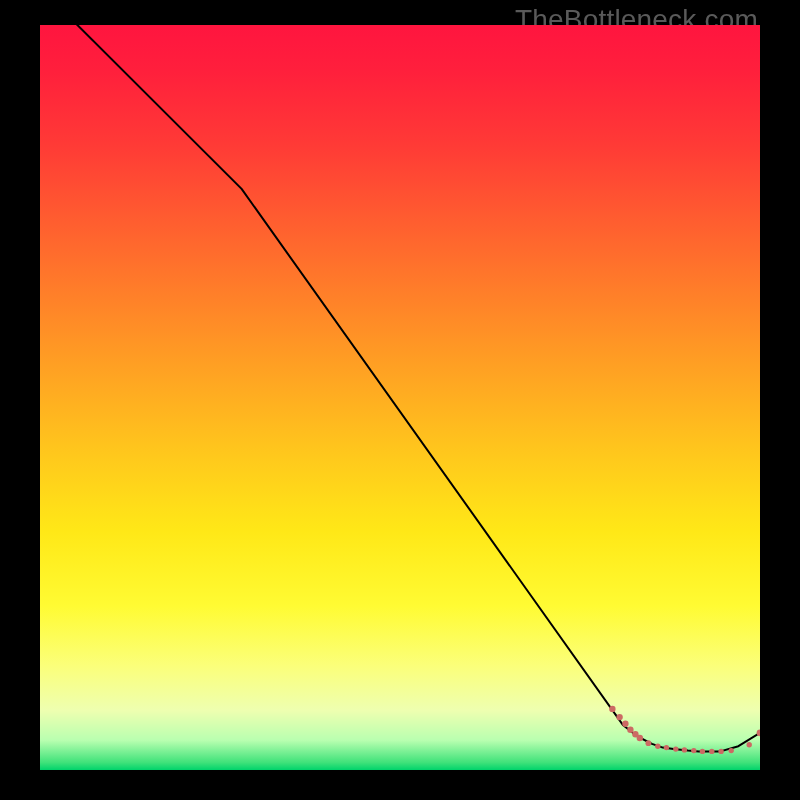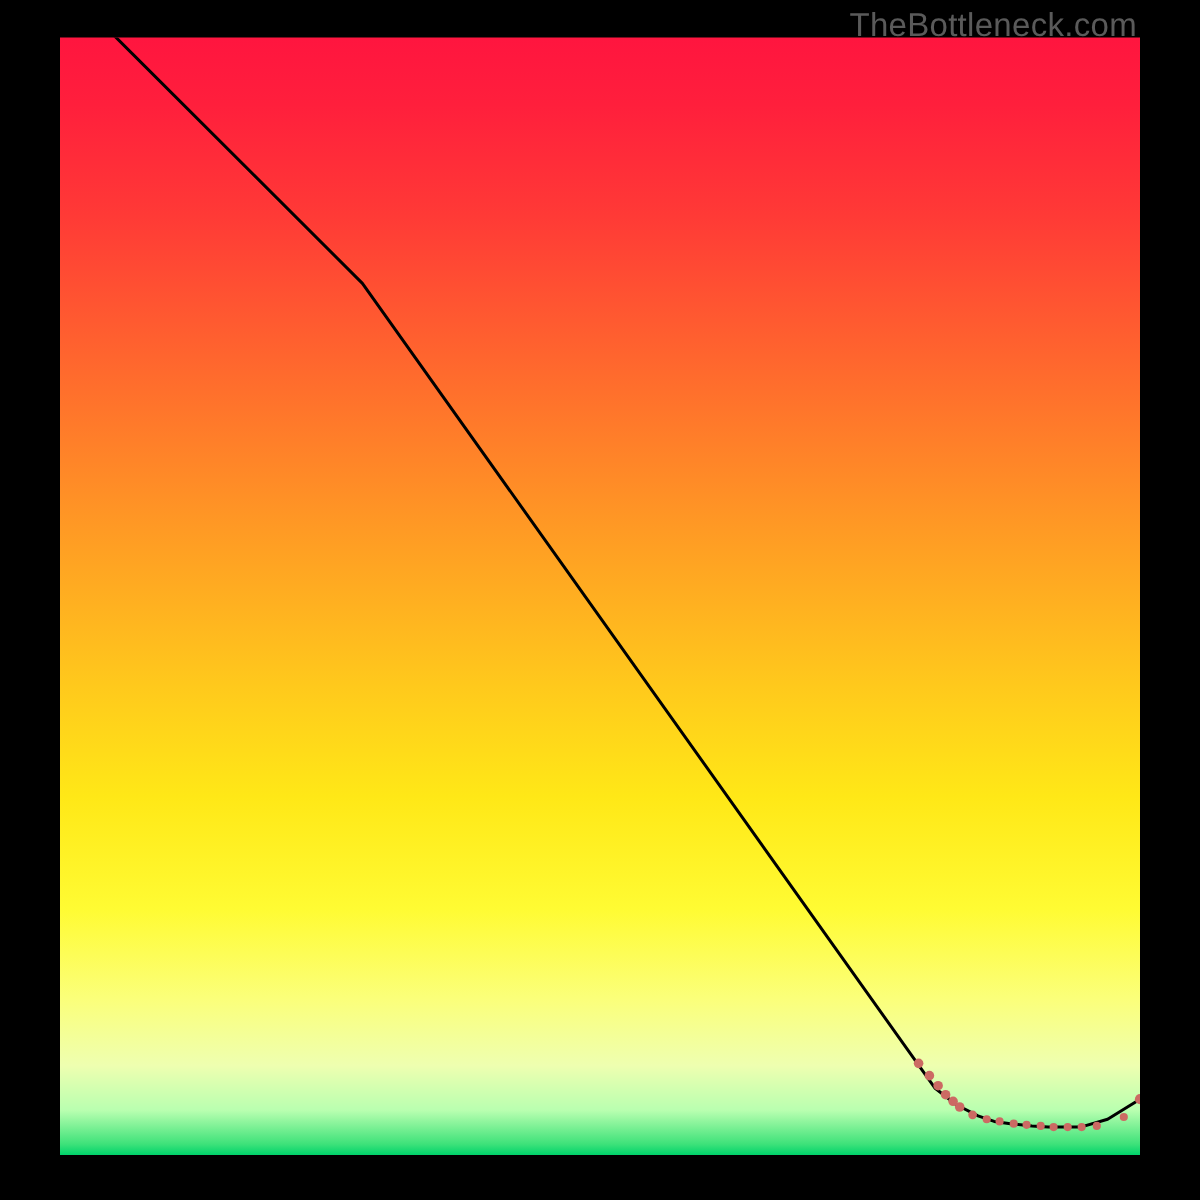--- a/index.html
+++ b/index.html
@@ -39,21 +39,21 @@
       #b9ffb0 96%,
       #3fe27a 99%,
       #00d36b 100%
     );
   }
   .watermark {
     position: absolute;
     top: 4px;
     right: 42px;
     color: #5a5a5a;
-    font-size: 22px;
+    font-size: 28px;
     font-weight: 500;
     letter-spacing: 0.2px;
     user-select: none;
   }
   svg.overlay {
     position: absolute;
     left: 0;
     top: 0;
     width: 720px;
     height: 745px;

